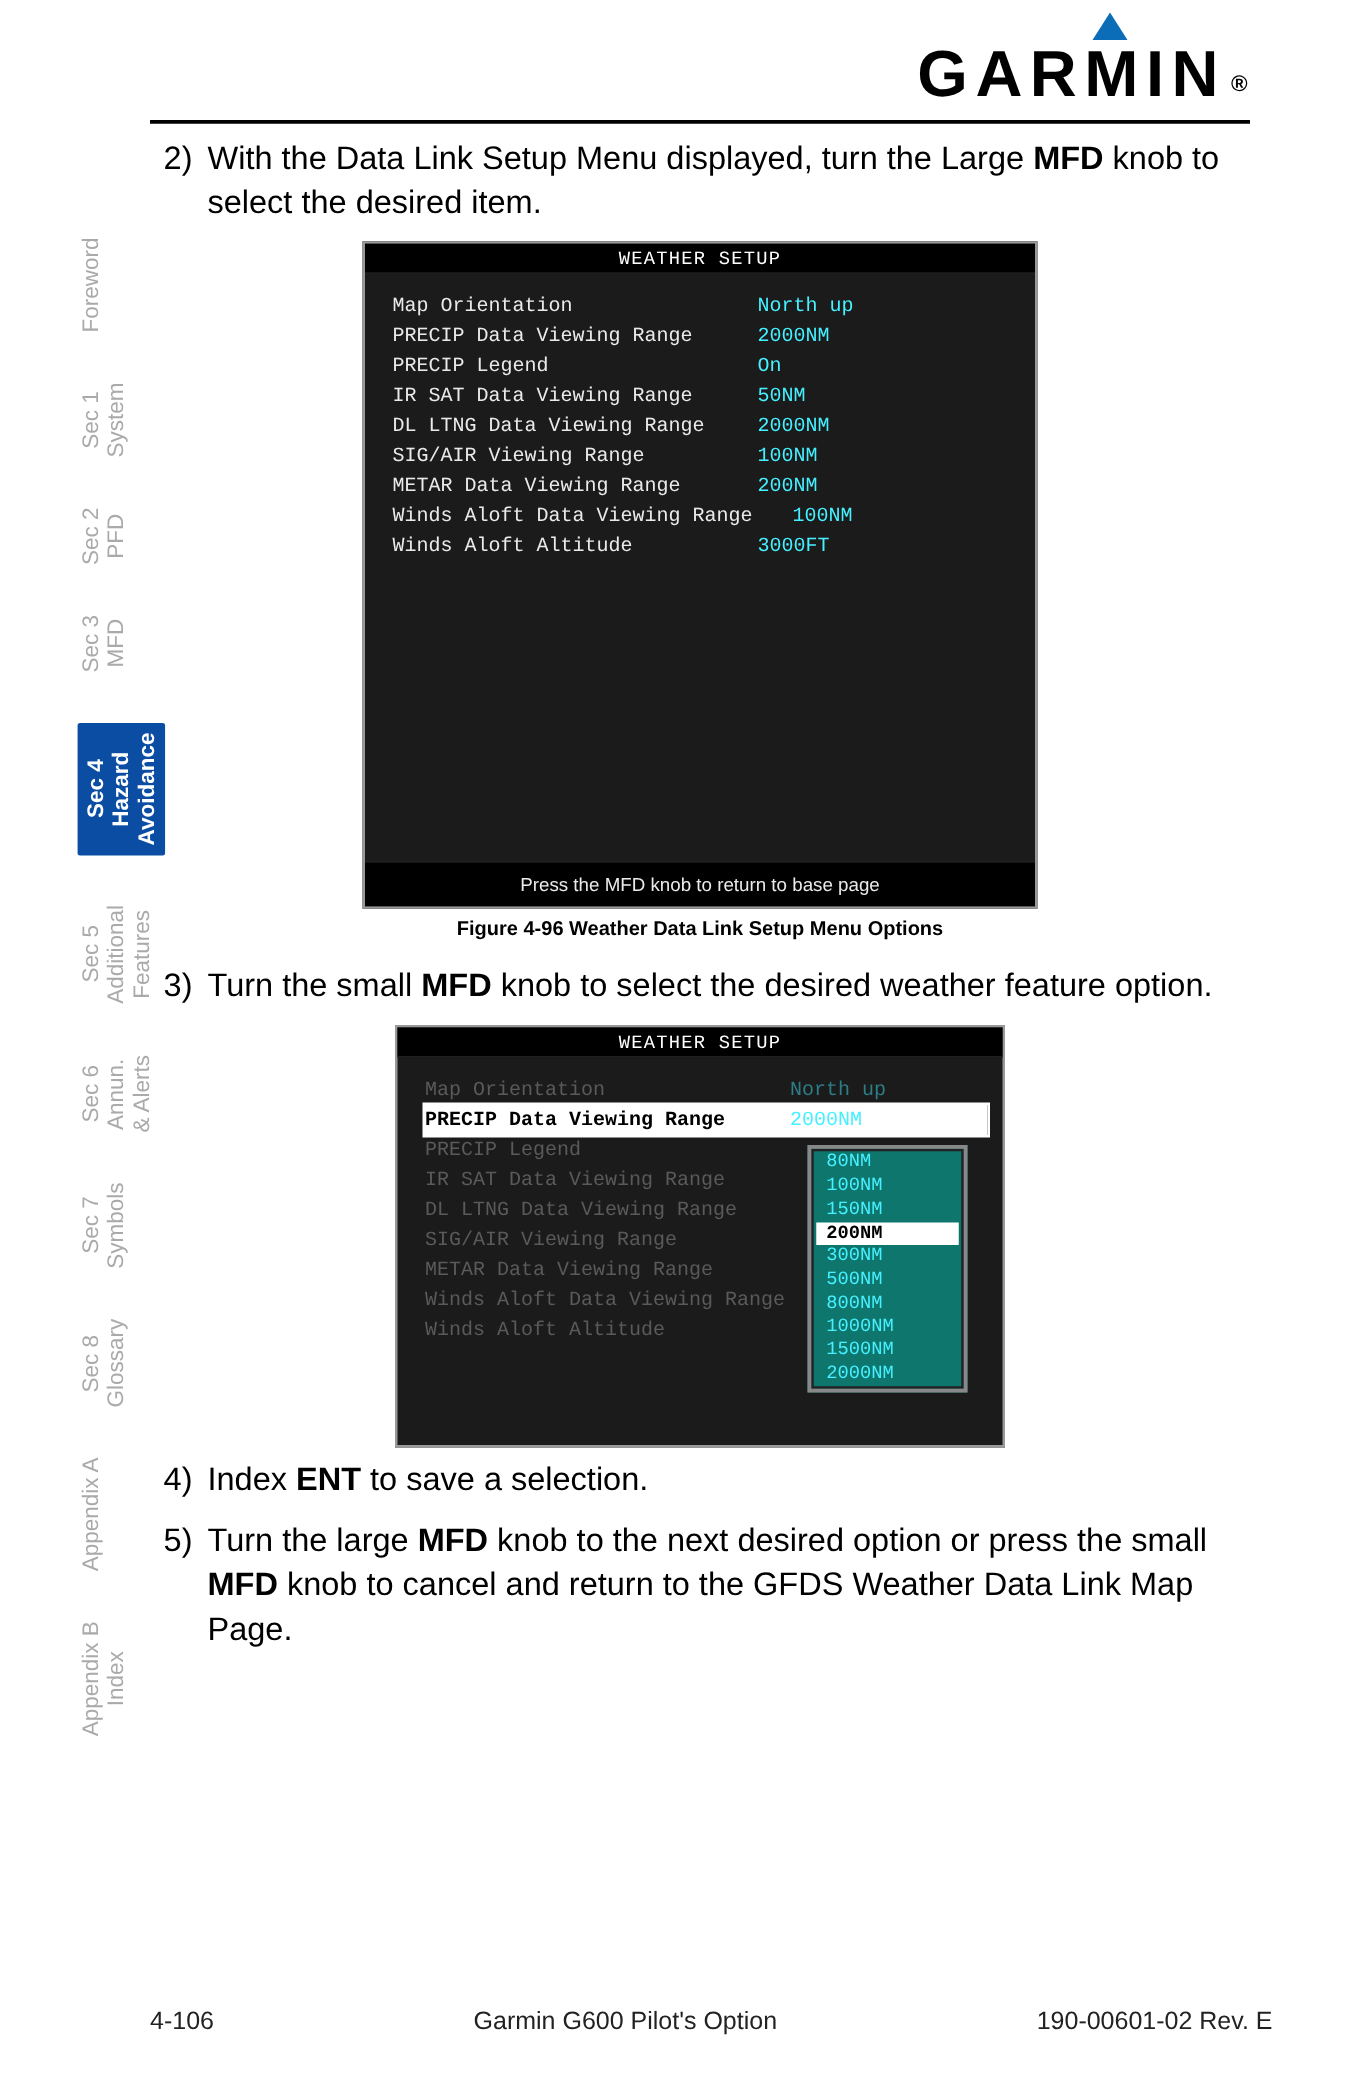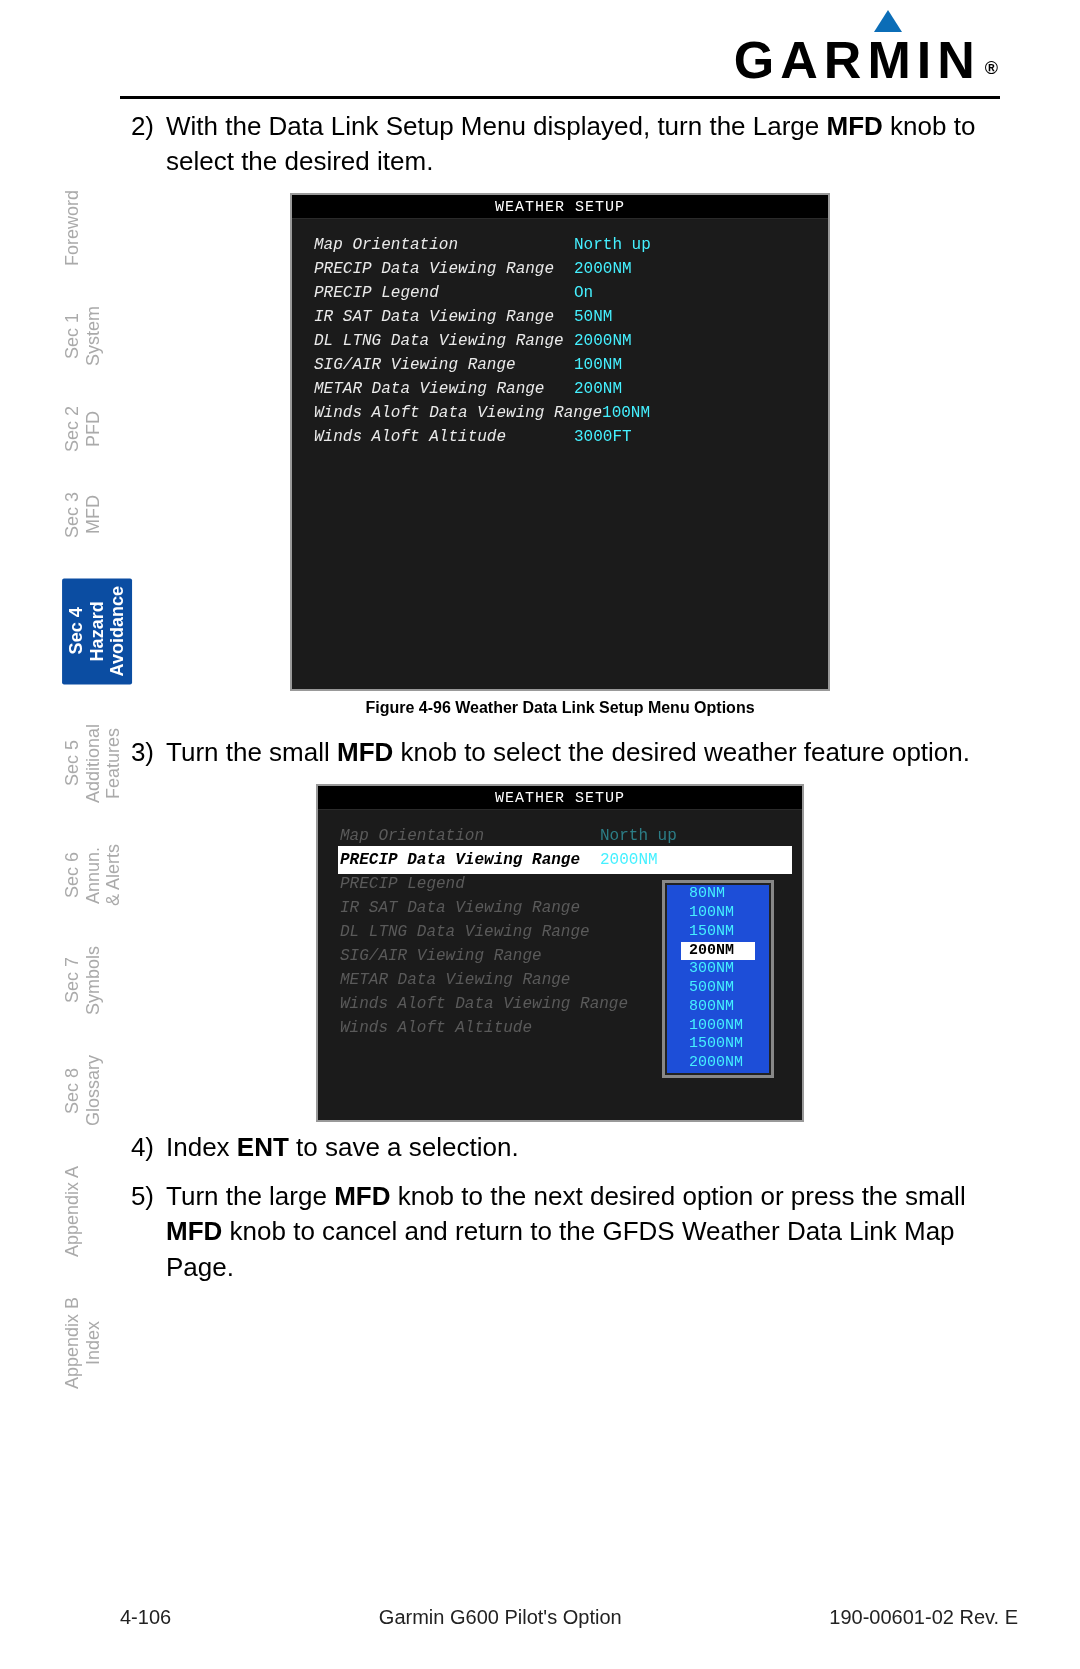--- a/index.html
+++ b/index.html
@@ -115,22 +115,22 @@
     font-family: "Andale Mono", "Courier New", monospace;
     font-size: 16px;
     color: #eaeaea;
     position: relative;
     min-height: 300px;
   }
   .row {
     display: flex;
     padding: 3px 0;
   }
-  .row .label { flex: 0 0 260px; white-space: nowrap; font-style: italic; }
-  .row .val   { color: #45f0ff; }
+  .row .label { flex: 0 0 260px; white-space: nowrap; }
+  .row .val   { color: #45f0ff; margin-left: 32px; }
   .row.dim .label { color: #5a5a5a; }
   .row.dim .val   { color: #2c7d86; }
   .row.selected {
     background: #ffffff;
     outline: 2px solid #ffffff;
   }
   .row.selected .label { color: #000; font-weight: 700; }
   .footer-note {
     text-align: center;
     color: #eaeaea;
@@ -146,27 +146,27 @@
 
   
   .screen2 { width: 488px; }
   .screen2 .inner { min-height: 310px; }
 
   
   .popup {
     position: absolute;
     right: 28px;
     top: 70px;
-    width: 112px;
-    background: #1d4ed8;
+    width: 128px;
+    background: #0f766e;
     border: 3px solid #888;
     box-shadow: inset 0 0 0 2px #222;
     font-size: 15px;
     line-height: 1.25;
-    padding: 2px 16px;
+    padding: 2px 4px;
   }
   .popup div { padding: 0 8px; color: #45f0ff; }
   .popup .sel { background:#fff; color:#000; font-weight:700; }
 
   
   .pg-footer {
     position: absolute;
     left: 120px; right: 62px; bottom: 40px;
     display: flex;
     justify-content: space-between;
@@ -254,20 +254,21 @@
         </div>
         <div class="row">
           <span class="label">Winds Aloft Data Viewing Range</span>
           <span class="val">100NM</span>
         </div>
         <div class="row">
           <span class="label">Winds Aloft Altitude</span>
           <span class="val">3000FT</span>
         </div>
       </div>
+    <div class="footer-note">Press the MFD knob to return to base page</div>
   </div>
   <div class="fig-caption">Figure 4-96  Weather Data Link Setup Menu Options</div>
 
   <div class="step">
     <div class="num">3)</div>
     <div class="txt">
       <span>Turn the small </span><b>MFD</b><span> knob to select the desired weather feature option.</span>
     </div>
   </div>
 

